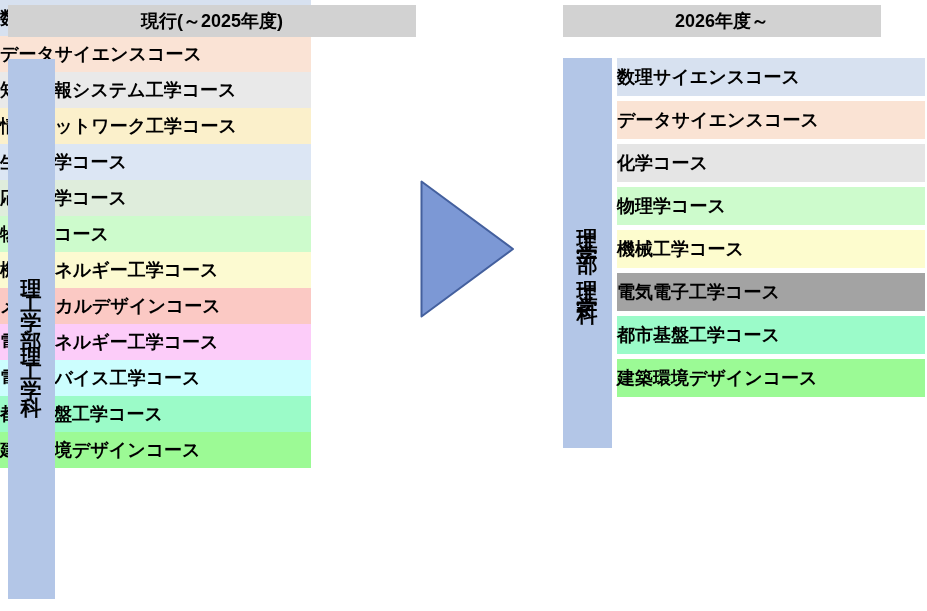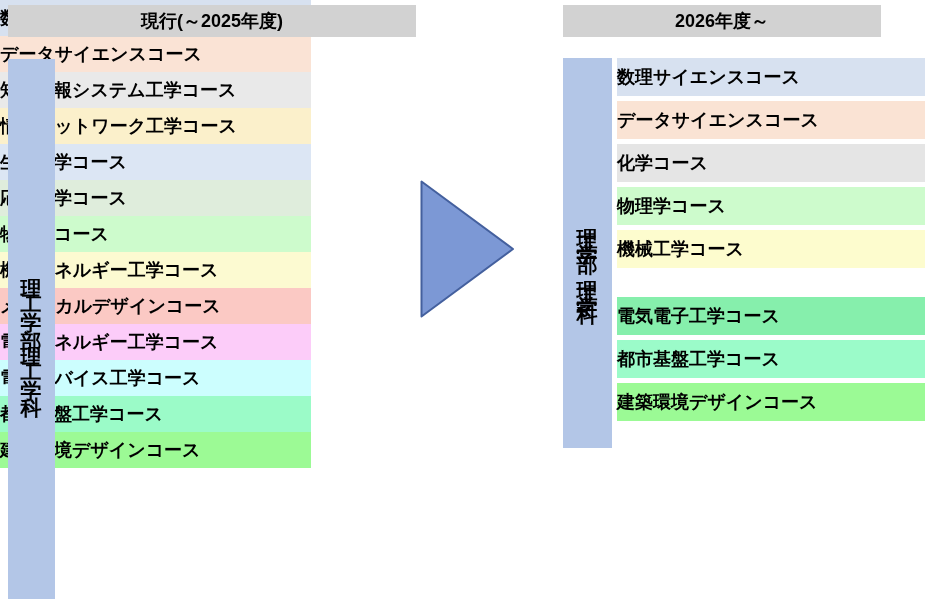--- a/index.html
+++ b/index.html
@@ -84,16 +84,16 @@
   <div class="org-label">理工学部</div>
   <div class="org-label">理工学科</div>
 </div>
 
 <div id="rows-right" class="rows">
   <div class="course-row" style="background-color: rgb(215, 225, 240);">数理サイエンスコース</div>
   <div class="course-row" style="background-color: rgb(250, 227, 212);">データサイエンスコース</div>
   <div class="course-row" style="background-color: #e5e5e5;">化学コース</div>
   <div class="course-row" style="background-color: rgb(205, 251, 204);">物理学コース</div>
   <div class="course-row" style="background-color: rgb(253, 252, 206);">機械工学コース</div>
-  <div class="course-row" style="background-color: #86efac; margin-top: 24px;">電気電子工学コース</div>
+  <div class="course-row" style="background-color: #a3a3a3;">電気電子工学コース</div>
   <div class="course-row" style="background-color: rgb(155, 251, 201);">都市基盤工学コース</div>
   <div class="course-row" style="background-color: rgb(155, 250, 149);">建築環境デザインコース</div>
 </div>
 
 </body></html>

